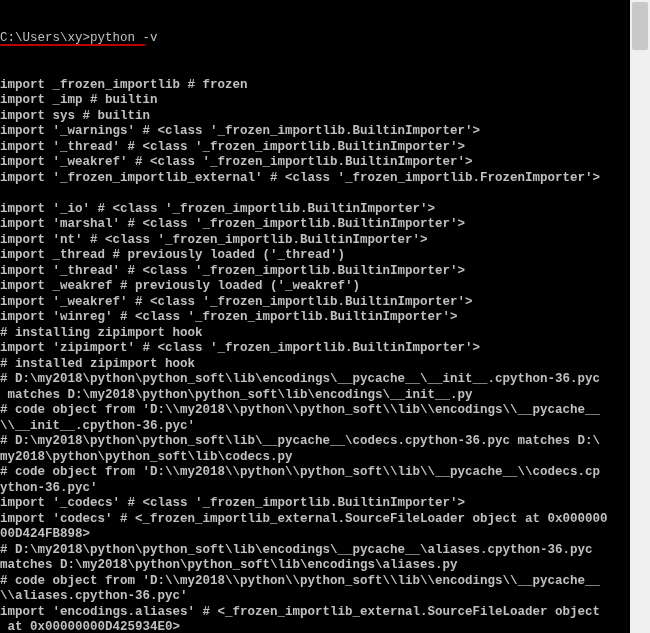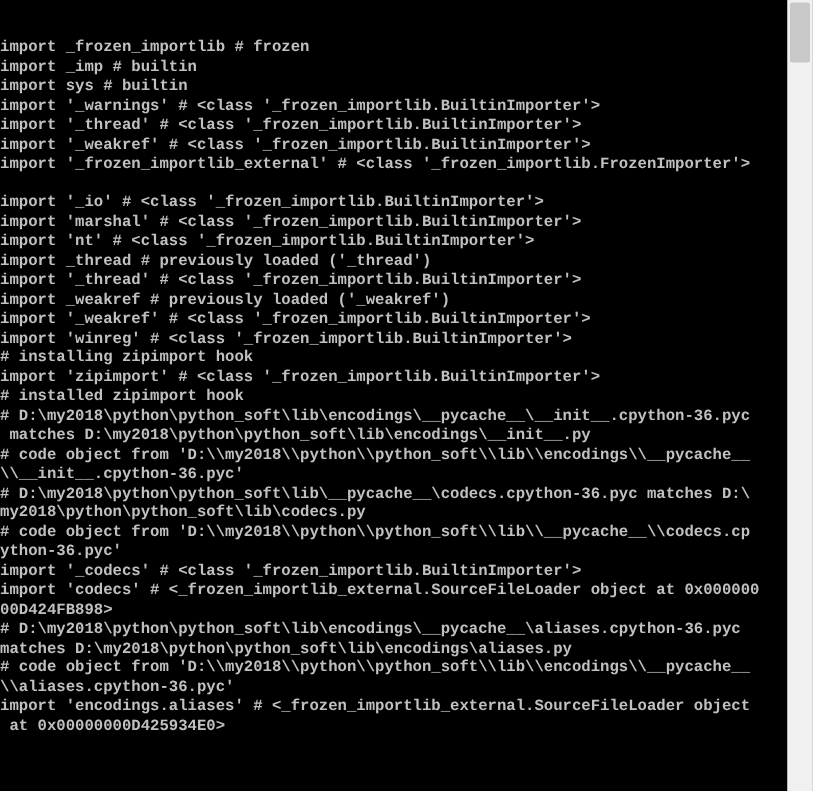--- a/index.html
+++ b/index.html
@@ -66,20 +66,21 @@
     letter-spacing: 0.5px;
     pointer-events: none;
   }
 </style>
 </head>
 <body>
 
 <div class="viewport">
   <div class="terminal">
     <div class="term-inner">
+      <div class="prompt-line"><span class="prompt">C:\Users\xy&gt;</span><span class="cmd">python -v</span><span class="underline-red-ext"></span></div>
       <div id="lines"><div class="out-line">import _frozen_importlib # frozen</div><div class="out-line">import _imp # builtin</div><div class="out-line">import sys # builtin</div><div class="out-line">import '_warnings' # &lt;class '_frozen_importlib.BuiltinImporter'&gt;</div><div class="out-line">import '_thread' # &lt;class '_frozen_importlib.BuiltinImporter'&gt;</div><div class="out-line">import '_weakref' # &lt;class '_frozen_importlib.BuiltinImporter'&gt;</div><div class="out-line">import '_frozen_importlib_external' # &lt;class '_frozen_importlib.FrozenImporter'&gt;</div><div class="blank"></div><div class="out-line">import '_io' # &lt;class '_frozen_importlib.BuiltinImporter'&gt;</div><div class="out-line">import 'marshal' # &lt;class '_frozen_importlib.BuiltinImporter'&gt;</div><div class="out-line">import 'nt' # &lt;class '_frozen_importlib.BuiltinImporter'&gt;</div><div class="out-line">import _thread # previously loaded ('_thread')</div><div class="out-line">import '_thread' # &lt;class '_frozen_importlib.BuiltinImporter'&gt;</div><div class="out-line">import _weakref # previously loaded ('_weakref')</div><div class="out-line">import '_weakref' # &lt;class '_frozen_importlib.BuiltinImporter'&gt;</div><div class="out-line">import 'winreg' # &lt;class '_frozen_importlib.BuiltinImporter'&gt;</div><div class="out-line"># installing zipimport hook</div><div class="out-line">import 'zipimport' # &lt;class '_frozen_importlib.BuiltinImporter'&gt;</div><div class="out-line"># installed zipimport hook</div><div class="out-line"># D:\my2018\python\python_soft\lib\encodings\__pycache__\__init__.cpython-36.pyc</div><div class="out-line"> matches D:\my2018\python\python_soft\lib\encodings\__init__.py</div><div class="out-line"># code object from 'D:\\my2018\\python\\python_soft\\lib\\encodings\\__pycache__</div><div class="out-line">\\__init__.cpython-36.pyc'</div><div class="out-line"># D:\my2018\python\python_soft\lib\__pycache__\codecs.cpython-36.pyc matches D:\</div><div class="out-line">my2018\python\python_soft\lib\codecs.py</div><div class="out-line"># code object from 'D:\\my2018\\python\\python_soft\\lib\\__pycache__\\codecs.cp</div><div class="out-line">ython-36.pyc'</div><div class="out-line">import '_codecs' # &lt;class '_frozen_importlib.BuiltinImporter'&gt;</div><div class="out-line">import 'codecs' # &lt;_frozen_importlib_external.SourceFileLoader object at 0x000000</div><div class="out-line">00D424FB898&gt;</div><div class="out-line"># D:\my2018\python\python_soft\lib\encodings\__pycache__\aliases.cpython-36.pyc</div><div class="out-line">matches D:\my2018\python\python_soft\lib\encodings\aliases.py</div><div class="out-line"># code object from 'D:\\my2018\\python\\python_soft\\lib\\encodings\\__pycache__</div><div class="out-line">\\aliases.cpython-36.pyc'</div><div class="out-line">import 'encodings.aliases' # &lt;_frozen_importlib_external.SourceFileLoader object</div><div class="out-line"> at 0x00000000D425934E0&gt;</div></div>
     </div>
   </div>
 
   <div class="scrollbar">
     <div class="scroll-thumb"></div>
   </div>
 
 </div>
 

